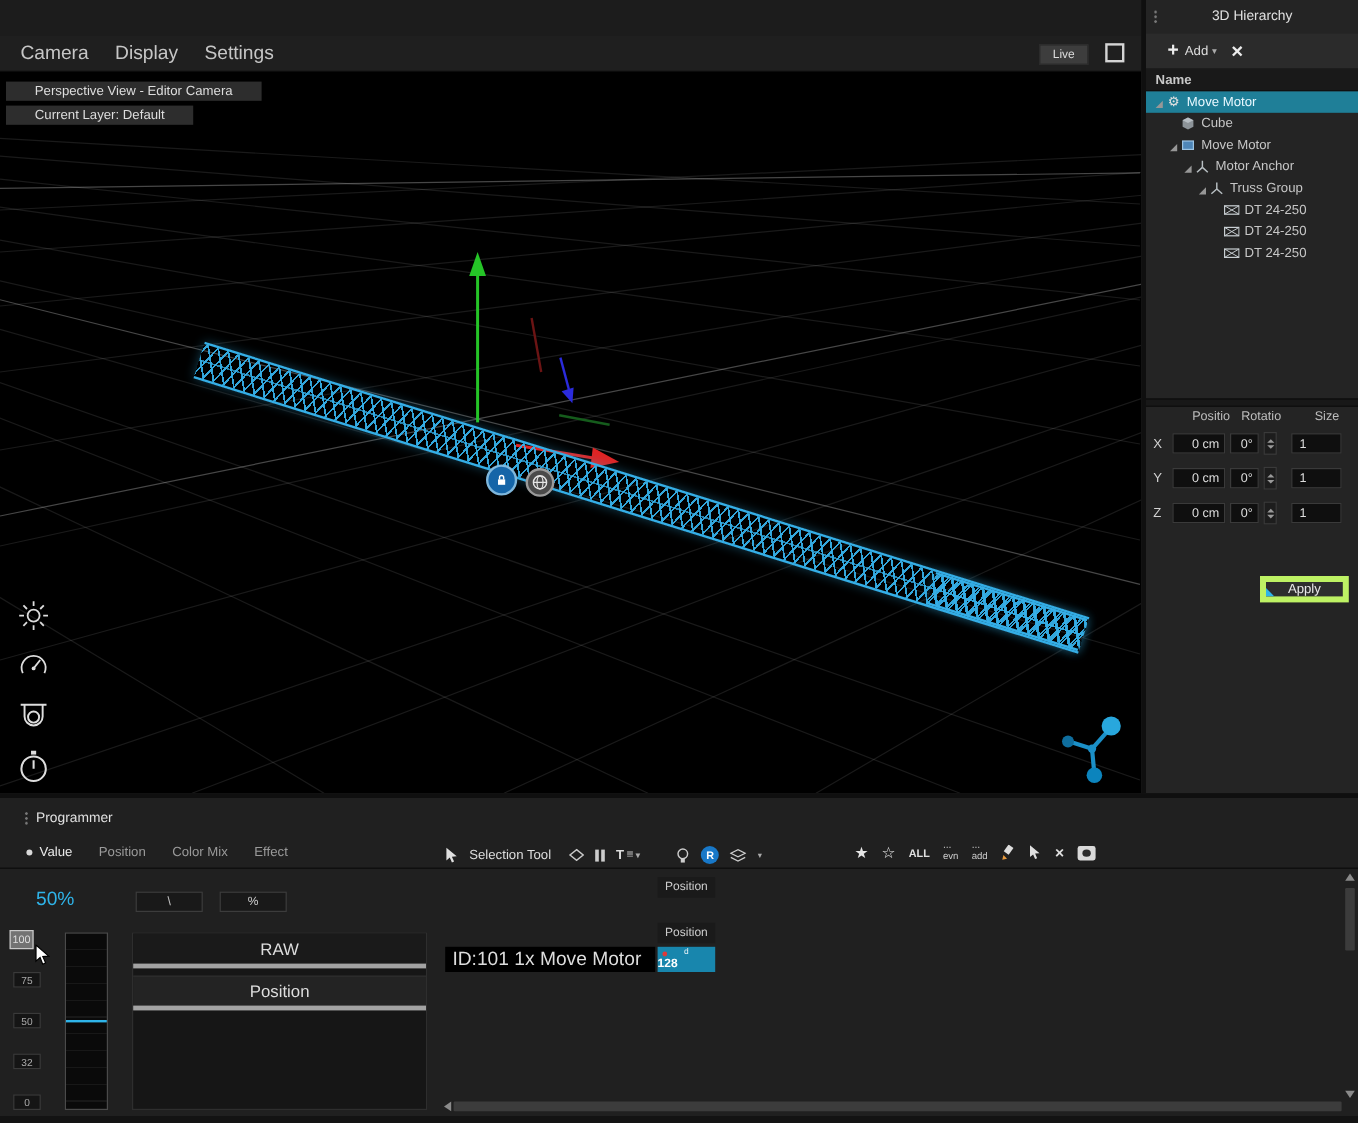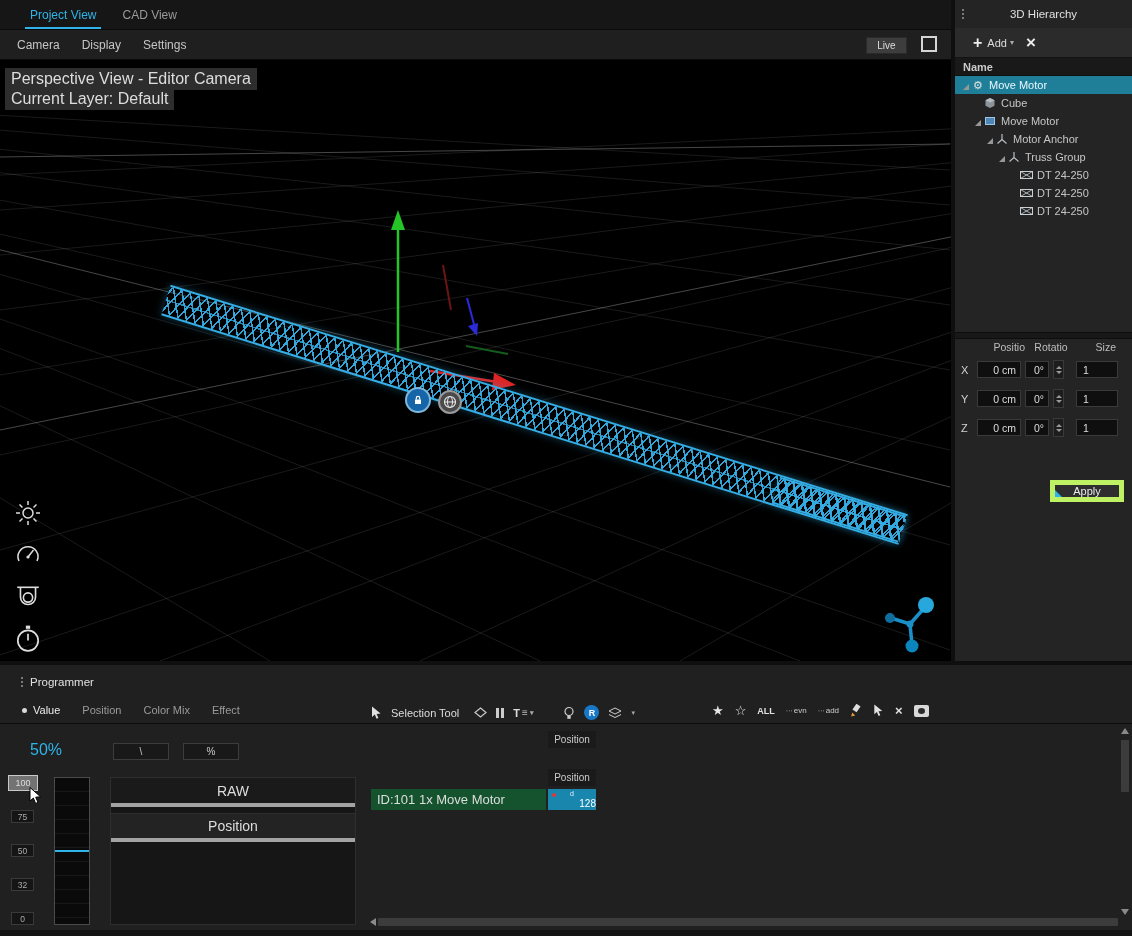--- a/index.html
+++ b/index.html
@@ -10,28 +10,28 @@
   
   .top-tabs{position:absolute;left:0;top:0;width:951px;height:30px;background:#161616;
             border-bottom:1px solid #0b0b0b;display:flex;align-items:stretch;gap:26px;padding-left:30px}
   .tab{display:flex;align-items:center;font-size:12px;color:#9a9a9a;position:relative;cursor:default}
   .tab.active{color:#2fb4e9}
   .tab.active::after{content:"";position:absolute;left:-5px;right:-5px;bottom:0;height:2px;background:#2fb4e9}
 
   
   .menu-bar{position:absolute;left:0;top:30px;width:951px;height:30px;background:#1f1f1f;
             border-bottom:1px solid #0b0b0b;display:flex;align-items:center;gap:22px;padding-left:17px}
-  .menu-item{font-size:12px;color:#c6c6c6}
+  .menu-item{font-size:16px;color:#c6c6c6}
   .live-btn{position:absolute;right:44px;top:7px;width:41px;height:17px;background:#3d3d3d;
             border:1px solid #2a2a2a;color:#ddd;font-size:10px;display:flex;align-items:center;justify-content:center}
   .win-btn{position:absolute;right:14px;top:6px;width:16px;height:16px;border:2px solid #d5d5d5;background:transparent}
 
   
   .viewport{position:absolute;left:0;top:60px;width:951px;height:601px;background:#000;overflow:hidden}
-  .vp-label{position:absolute;left:5px;background:#2d2d2d;color:#ddd;font-size:16px;padding:2px 6px;z-index:6}
+  .vp-label{position:absolute;left:5px;background:#2d2d2d;color:#ddd;font-size:11px;padding:2px 24px;z-index:6}
   .vp-label.cam{top:8px}.vp-label.layer{top:28px}
   .vp-grid{position:absolute;left:0;top:0}
   .truss,.truss2{position:absolute;transform-origin:0 50%;
     border-top:2px solid #35aee6;border-bottom:2px solid #35aee6;
     background-image:
       linear-gradient(to bottom,transparent calc(50% - .7px),rgba(53,174,230,.75) calc(50% - .7px) calc(50% + .7px),transparent calc(50% + .7px)),
       repeating-linear-gradient(64deg,transparent 0 6.5px,rgba(53,174,230,.95) 6.5px 8px),
       repeating-linear-gradient(-64deg,transparent 0 6.5px,rgba(53,174,230,.95) 6.5px 8px);
     box-shadow:0 0 9px rgba(53,174,230,.35)}
   .truss{left:166px;top:224px;width:772px;height:32px;transform:rotate(17.3deg)}
@@ -92,21 +92,21 @@
   .bottom .grip.pg{position:absolute;left:20px;top:11px}
   .prog-tabs{position:absolute;left:22px;top:39px;display:flex;gap:22px;font-size:11px;color:#9a9a9a;align-items:center}
   .ptab{cursor:default}
   .ptab.active{color:#eaeaea;display:flex;align-items:center;gap:6px}
   .ptab.active::before{content:"";width:5px;height:5px;border-radius:50%;background:#d9d9d9}
   .prog-sep{position:absolute;left:0;top:58px;width:1132px;height:1px;background:#0c0c0c}
   .pct{position:absolute;left:30px;top:76px;color:#2fb4e9;font-size:16px}
   .btn-sm{position:absolute;top:78px;width:56px;height:17px;background:#191919;border:1px solid #3c3c3c;
           color:#ccc;font-size:10px;display:flex;align-items:center;justify-content:center}
   .btn-bs{left:113px}.btn-pc{left:183px}
-  .fader-input{position:absolute;left:8px;top:110px;width:30px;height:16px;border:1px solid #c9c9c9;background:#737373;
+  .fader-input{position:absolute;left:8px;top:110px;width:20px;height:16px;border:1px solid #c9c9c9;background:#737373;
                color:#ddd;font-size:9px;display:flex;align-items:center;justify-content:center}
   .tick{position:absolute;left:11px;width:23px;height:13px;border:1px solid #3a3a3a;background:#151515;color:#aaa;
         font-size:8.5px;display:flex;align-items:center;justify-content:center}
   .t75{top:145px}.t50{top:179px}.t25{top:213px}.t0{top:247px}
   .fader-track{position:absolute;left:54px;top:112px;width:36px;height:148px;border:1px solid #4a4a4a;background:#0a0a0a;
         background-image:repeating-linear-gradient(to bottom,transparent 0 13px,rgba(255,255,255,.06) 13px 14px)}
   .fader-line{position:absolute;left:0;top:72px;width:100%;height:2px;background:#2fb4e9}
   .mouse-cursor{position:absolute;left:29px;top:122px;z-index:9}
   .mid-panel{position:absolute;left:110px;top:112px;width:246px;height:148px;background:#161616;border:1px solid #2e2e2e}
   .raw-btn,.pos-btn{position:absolute;left:0;width:100%;height:29px;display:flex;align-items:center;justify-content:center;
@@ -117,53 +117,49 @@
   .sel-label{font-size:11px;color:#ddd;margin-right:6px}
   .pause{display:flex;gap:2px}.pause i{width:3px;height:10px;background:#ccc}
   .tmenu{display:flex;align-items:center;gap:2px;font-size:11px;color:#ddd;font-weight:700}
   .tmenu .lines{font-weight:400;font-size:10px;color:#bbb}
   .caret{font-size:7px;color:#aaa}
   .rbadge{width:15px;height:15px;border-radius:50%;background:#1878c8;color:#fff;font-size:9px;font-weight:700;
           display:flex;align-items:center;justify-content:center}
   .right-tools{position:absolute;left:712px;top:38px;display:flex;align-items:center;gap:11px}
   .star{font-size:13px;color:#e6e6e6}
   .all-lbl{font-size:9px;font-weight:700;color:#e0e0e0}
-  .stack{display:flex;flex-direction:row;align-items:flex-start;line-height:1}
+  .stack{display:flex;flex-direction:column;align-items:flex-start;line-height:1}
   .stack .dots{font-size:7px;color:#ccc;letter-spacing:1px}
   .stack .lbl{font-size:8px;color:#ccc}
   .cam-ic{width:15px;height:12px;background:#d9d9d9;border-radius:2px;position:relative}
   .cam-ic::after{content:"";position:absolute;left:4px;top:3px;width:7px;height:6px;background:#2a2a2a;border-radius:50%}
   .xtool{font-size:13px;font-weight:700;color:#e0e0e0;line-height:1}
   .hdr-cell{position:absolute;width:48px;height:17px;background:#1a1a1a;color:#ccc;font-size:10px;
             display:flex;align-items:center;justify-content:center}
   .hdr1{left:548px;top:66px}.hdr2{left:548px;top:104px}
-  .fixrow-name{position:absolute;left:371px;top:124px;width:175px;height:21px;background:#14532d;color:#ddd;
-            font-size:13px;display:flex;align-items:center;padding-left:6px}
+  .fixrow-name{position:absolute;left:371px;top:124px;width:175px;height:21px;background:#000000;color:#ddd;
+            font-size:16px;display:flex;align-items:center;padding-left:6px}
   .fixrow-val{position:absolute;left:548px;top:124px;width:48px;height:21px;background:#1886ad;color:#fff}
   .fixrow-val .d{position:absolute;top:1px;left:0;right:0;text-align:center;font-size:7px;opacity:.9}
-  .fixrow-val .v{position:absolute;bottom:1px;left:0;right:0;text-align:right;font-size:10px;font-weight:400}
+  .fixrow-val .v{position:absolute;bottom:1px;left:0;right:0;text-align:left;font-size:10px;font-weight:700}
   .fixrow-val .dot{position:absolute;left:4px;top:4px;width:4px;height:4px;border-radius:50%;background:#e03a3a}
   .hscroll{position:absolute;left:370px;top:251px;width:748px;height:11px;display:flex;align-items:center;gap:2px}
   .harrow{width:0;height:0;border-top:4px solid transparent;border-bottom:4px solid transparent;border-right:6px solid #8a8a8a}
   .hthumb{flex:1;height:8px;background:#3c3c3c;border-radius:1px}
   .vscroll{position:absolute;right:2px;top:63px;width:10px;height:187px}
   .varrow-up{position:absolute;top:0;left:1px;width:0;height:0;border-left:4px solid transparent;border-right:4px solid transparent;border-bottom:6px solid #8a8a8a}
   .varrow-dn{position:absolute;bottom:0;left:1px;width:0;height:0;border-left:4px solid transparent;border-right:4px solid transparent;border-top:6px solid #8a8a8a}
   .vthumb{position:absolute;top:12px;left:1px;width:8px;height:52px;background:#3c3c3c;border-radius:1px}
   .bottom-strip{position:absolute;left:0;top:265px;width:1132px;height:10px;background:#131313}
 </style>
 </head>
 <body>
 
 <div class="app">
 
-  <div class="top-tabs">
-    <div class="tab active">Project View</div>
-    <div class="tab">CAD View</div>
-  </div>
 
   <div class="menu-bar">
     <div class="menu-item">Camera</div>
     <div class="menu-item">Display</div>
     <div class="menu-item">Settings</div>
     <div class="live-btn">Live</div>
     <div class="win-btn"></div>
   </div>
 
   <div class="viewport">

